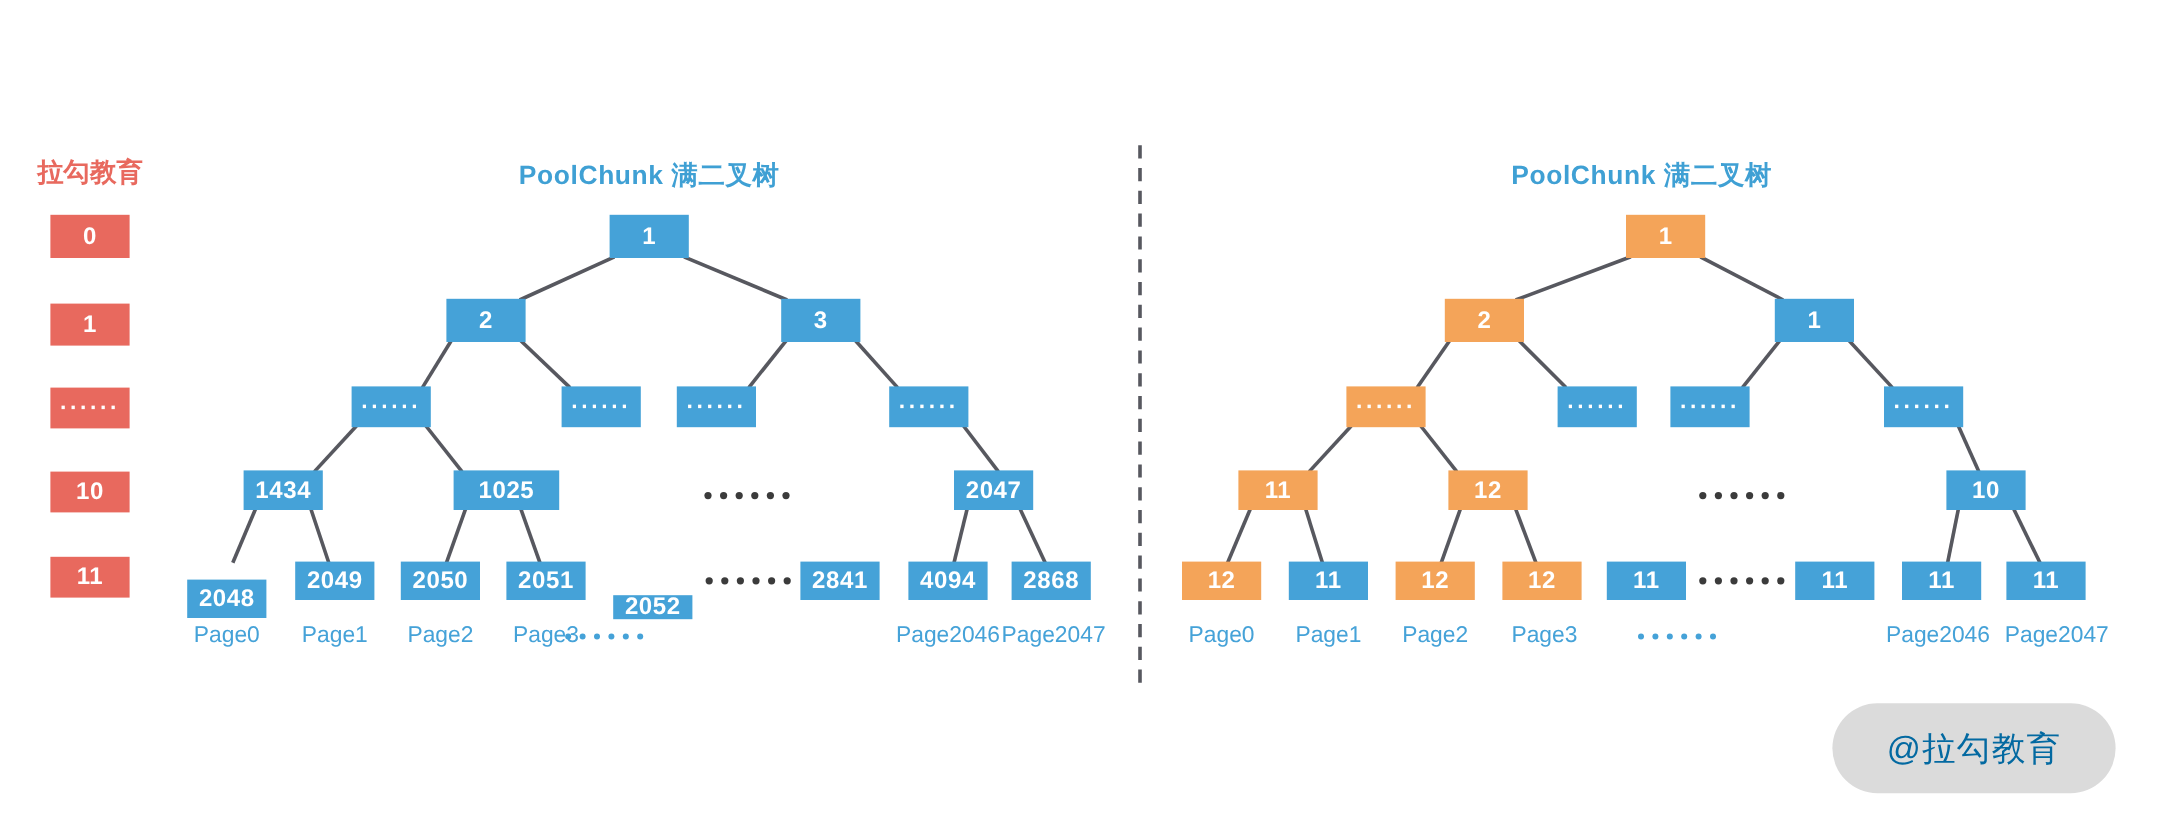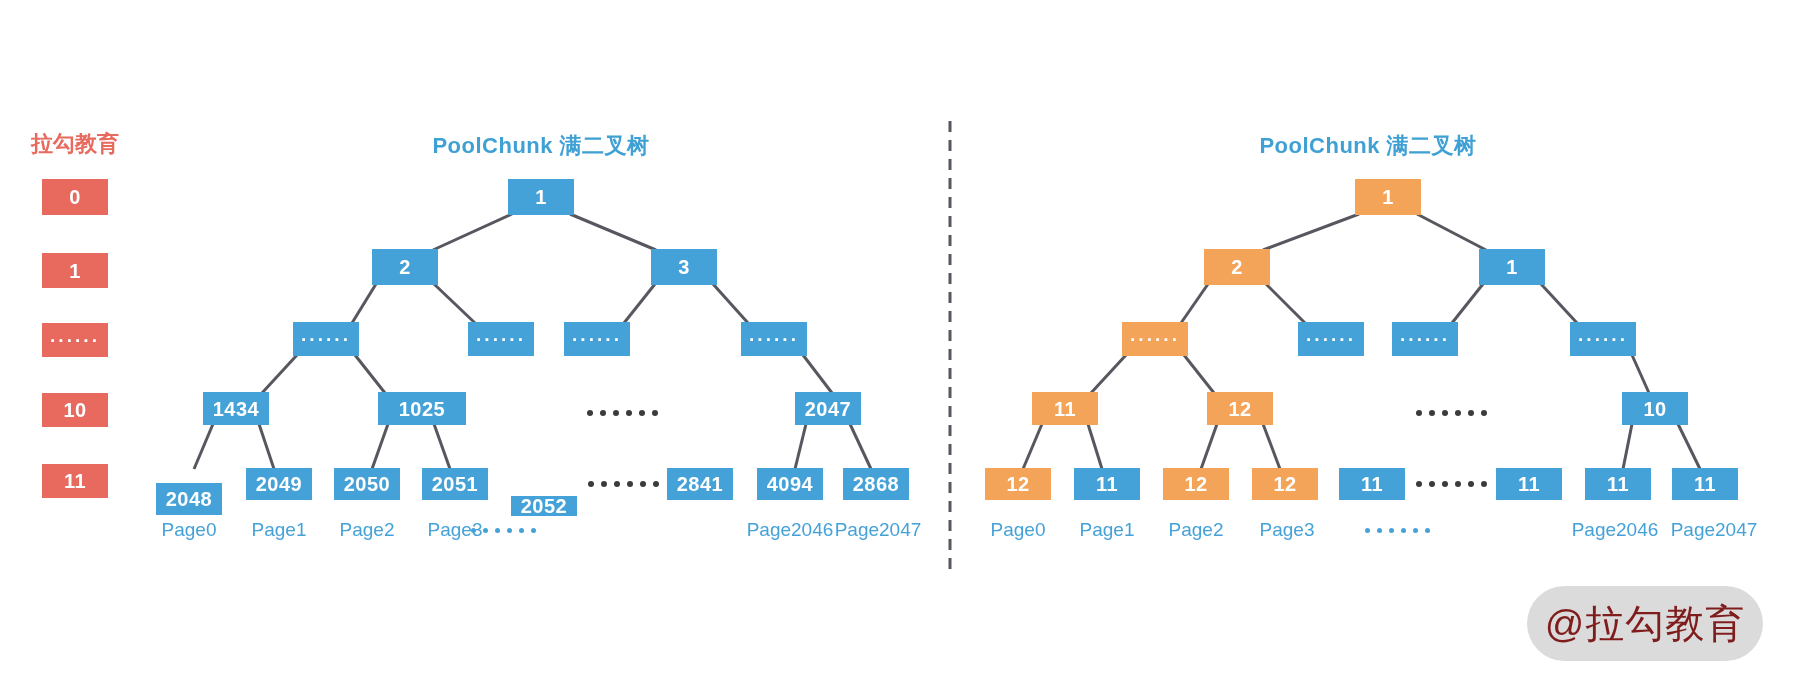--- a/index.html
+++ b/index.html
@@ -15,21 +15,21 @@
   .tree-title{position:absolute;top:131px;width:600px;text-align:center;
               color:#3FA0D4;font-size:22px;font-weight:700;letter-spacing:.5px;}
   #title-left{left:241px;}
   #title-right{left:1068px;}
   .legend-title{position:absolute;left:31px;top:129px;color:#E8695E;font-size:22px;font-weight:700;}
   .page{position:absolute;width:130px;text-align:center;color:#45A2D8;font-size:19px;font-weight:500;}
   .hdots{position:absolute;display:flex;align-items:center;}
   .hdots i{display:block;border-radius:50%;}
   .watermark{position:absolute;left:1527px;top:586px;width:236px;height:75px;background:#DBDBDB;
              border-radius:38px;display:flex;align-items:center;justify-content:center;
-             color:#7f1d1d;font-size:39px;font-weight:500;letter-spacing:1px;}
+             color:#0369a1;font-size:28px;font-weight:500;letter-spacing:1px;}
 </style>
 </head>
 <body>
 
 <div id="stage">
   <svg id="edge-layer" width="1802" height="686">
       <line x1="512" y1="214" x2="433" y2="250" stroke="#57585F" stroke-width="3"></line>
       <line x1="570" y1="214" x2="656" y2="250" stroke="#57585F" stroke-width="3"></line>
       <line x1="376" y1="284" x2="352" y2="323" stroke="#57585F" stroke-width="3"></line>
       <line x1="434" y1="284" x2="475" y2="323" stroke="#57585F" stroke-width="3"></line>

